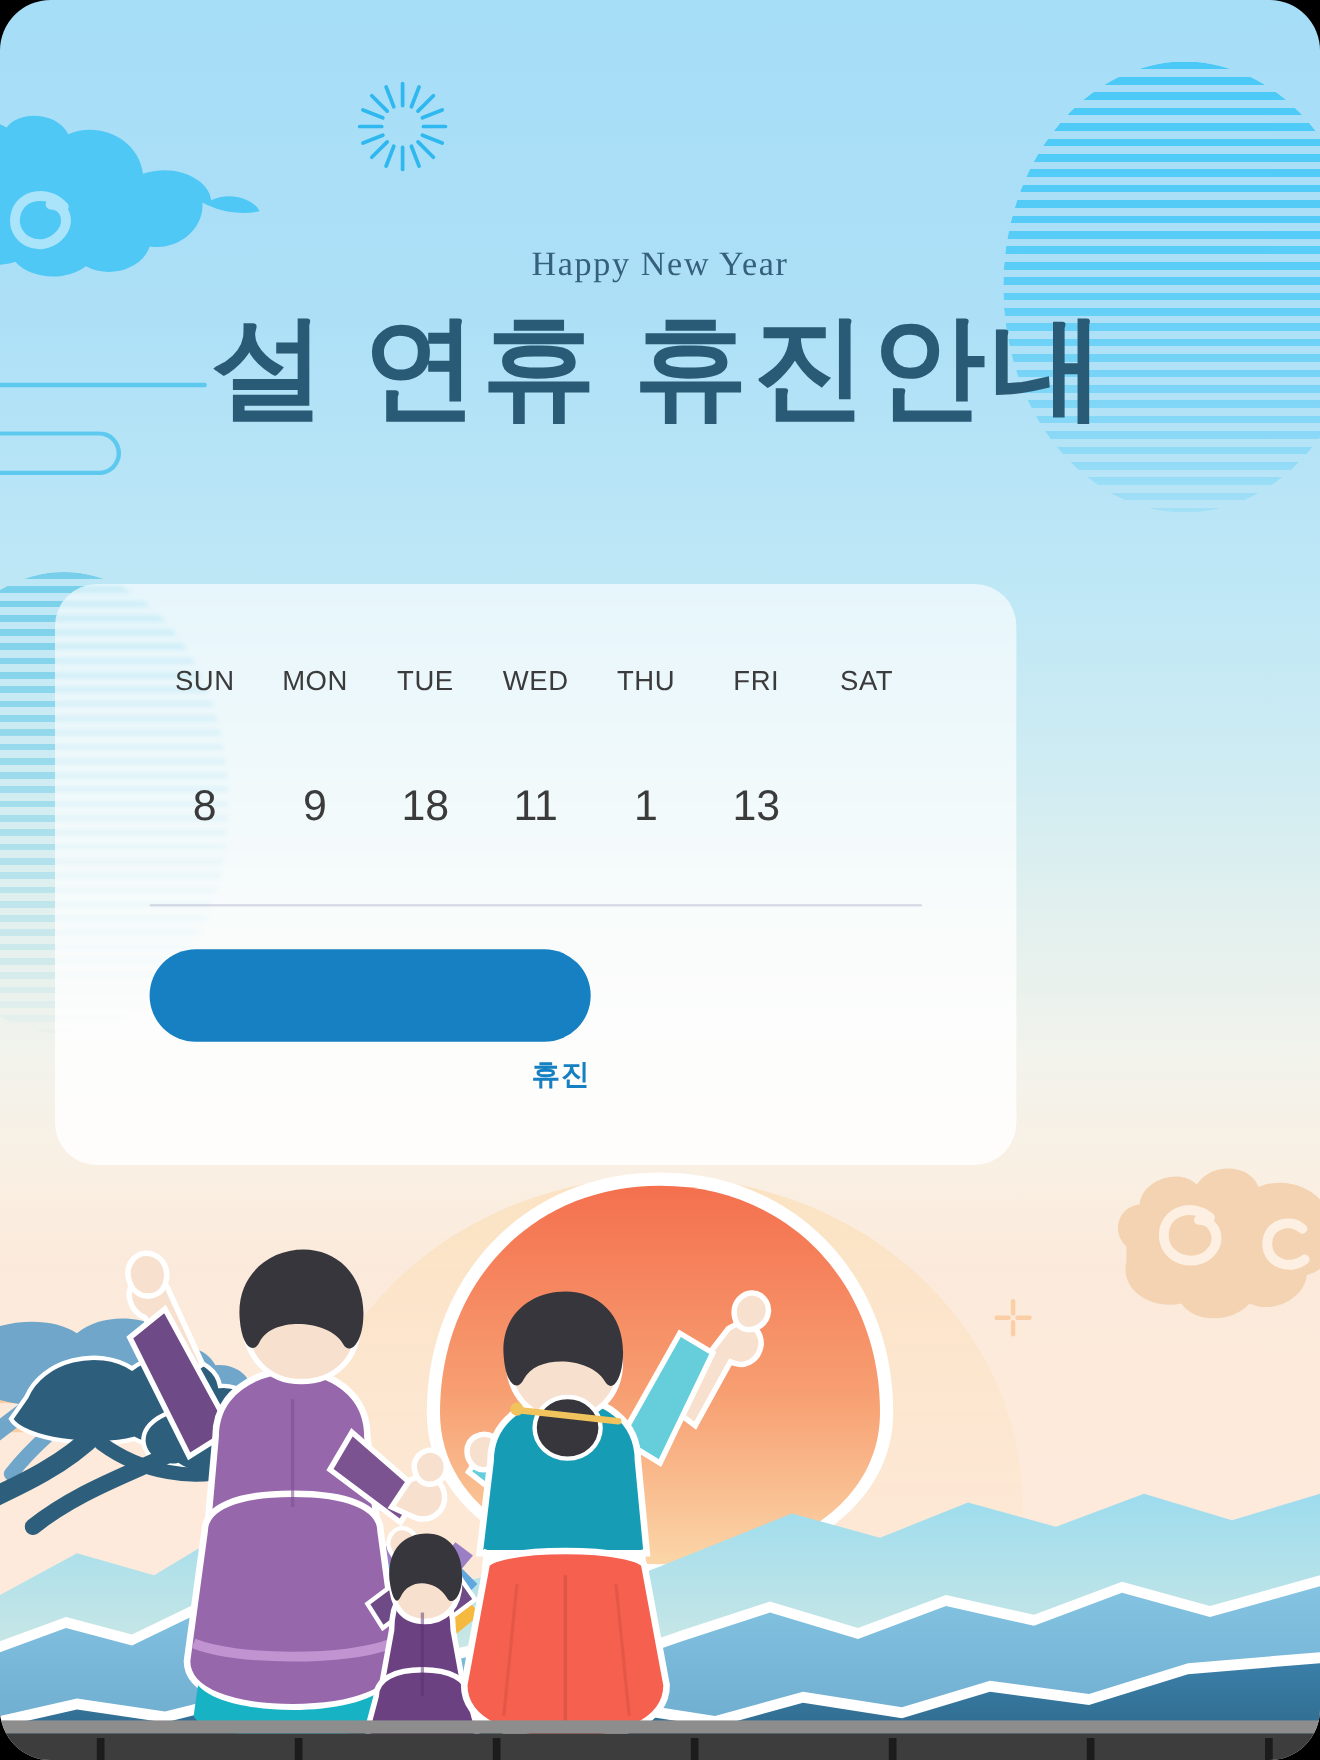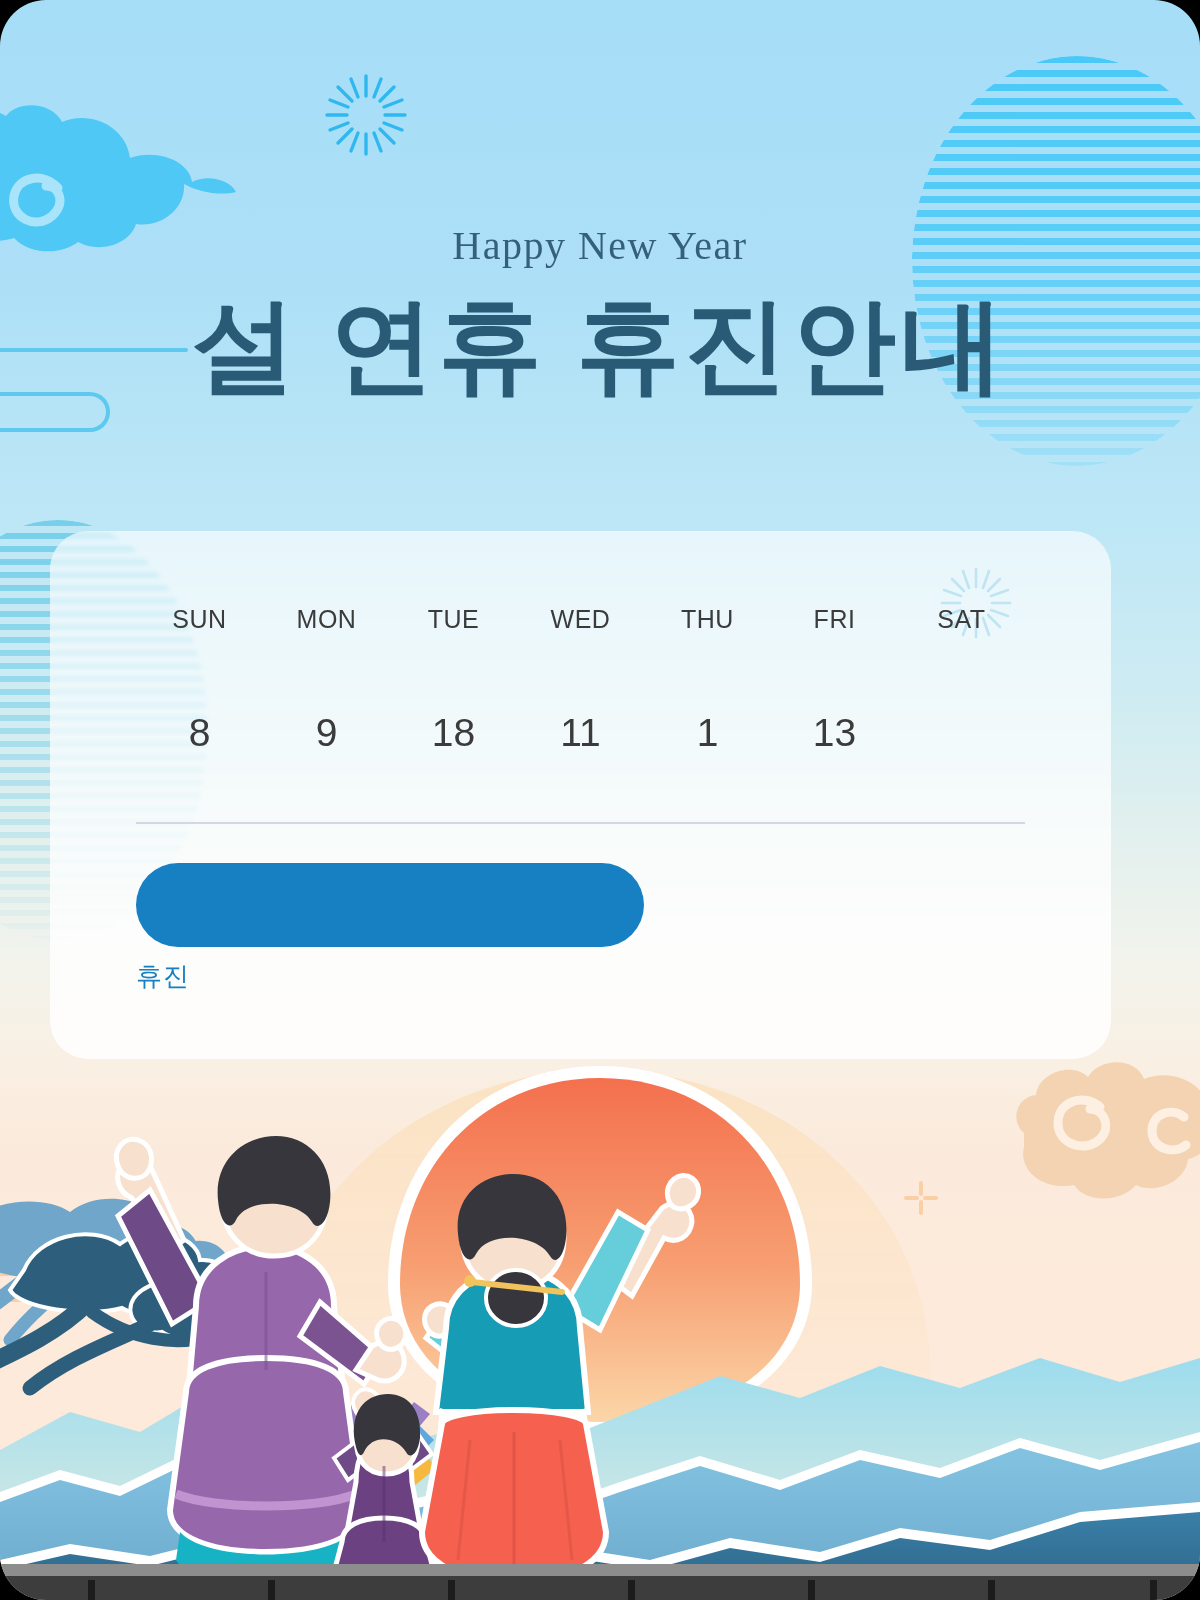--- a/index.html
+++ b/index.html
@@ -99,42 +99,42 @@
   
   .header {
     position: absolute;
     top: 222px;
     left: 0;
     width: 100%;
     text-align: center;
   }
   .eyebrow {
     font-family: "Liberation Serif", serif;
-    font-size: 40px;
+    font-size: 31px;
     letter-spacing: 1.5px;
     color: #35607d;
     margin: 0 0 8px 0;
     font-weight: 400;
   }
   .title {
     font-family: "Liberation Serif", serif;
     font-size: 104px;
     font-weight: 700;
     color: #2a5b76;
     margin: 16px;
     letter-spacing: 4px;
     line-height: 1.18;
   }
 
   
   .cal-card {
     position: absolute;
     left: 50px;
     top: 531px;
-    width: 1061px;
+    width: 874px;
     height: 528px;
     border-radius: 38px;
     background: linear-gradient(180deg,
         rgba(255,255,255,.62) 0%,
         rgba(255,255,255,.70) 40%,
         rgba(255,255,255,.80) 72%,
         rgba(255,255,255,.86) 100%);
     backdrop-filter: blur(2px);
     overflow: hidden;
   }
@@ -200,23 +200,23 @@
     border-radius: 42px;
     background: #1680c2;
     z-index: 1;
   }
 
   .closed-label {
     position: absolute;
     top: 428px;
     left: 0;
     width: 57.14%;
-    text-align: left;
+    text-align: right;
     font-size: 26px;
-    font-weight: 400;
+    font-weight: 700;
     color: #1680c2;
     letter-spacing: 1px;
   }
 
   .card-burst {
     position: absolute;
     top: 30px;
     left: 0;
     width: 100%;
   }

